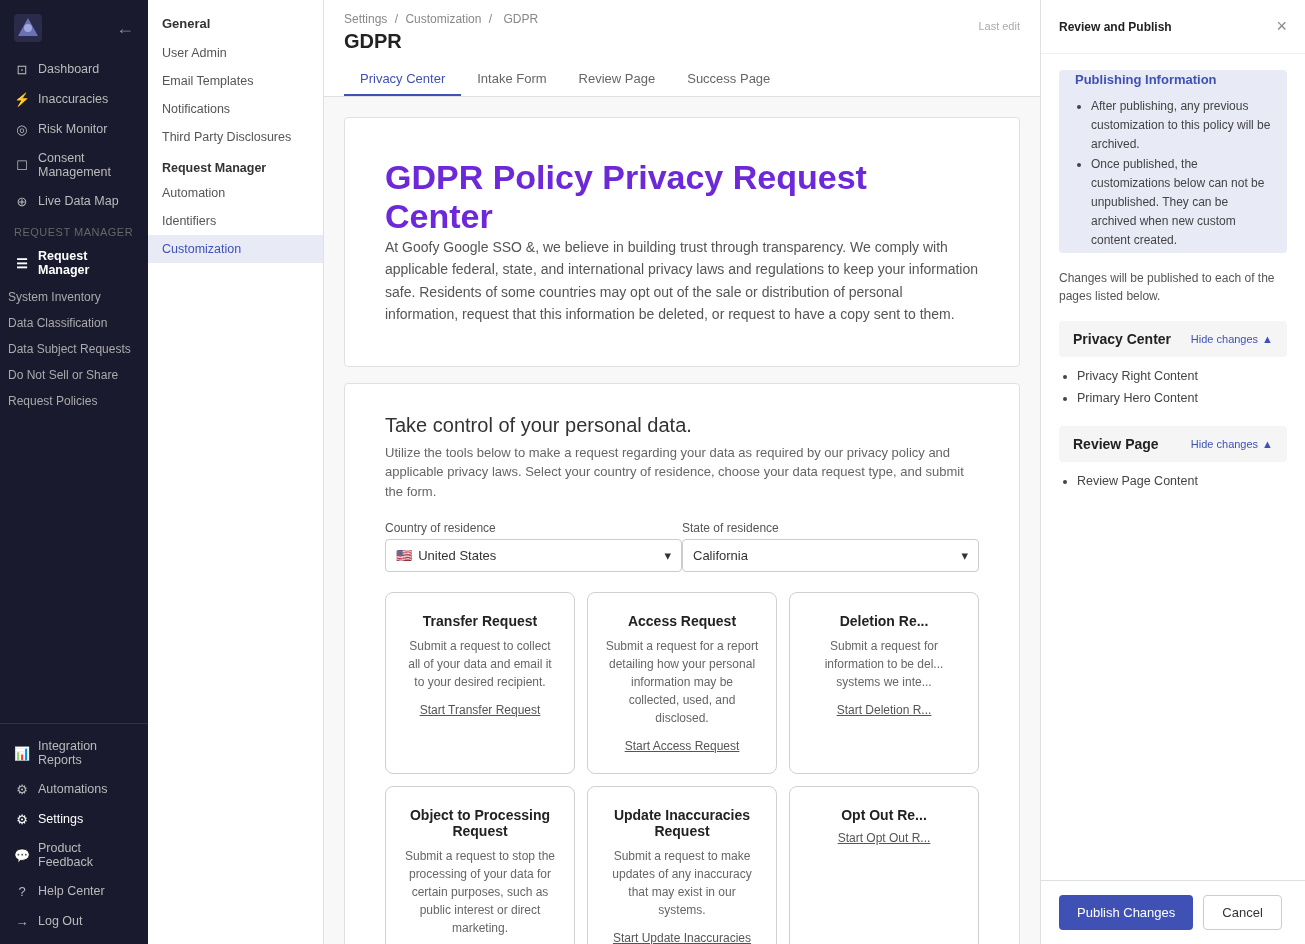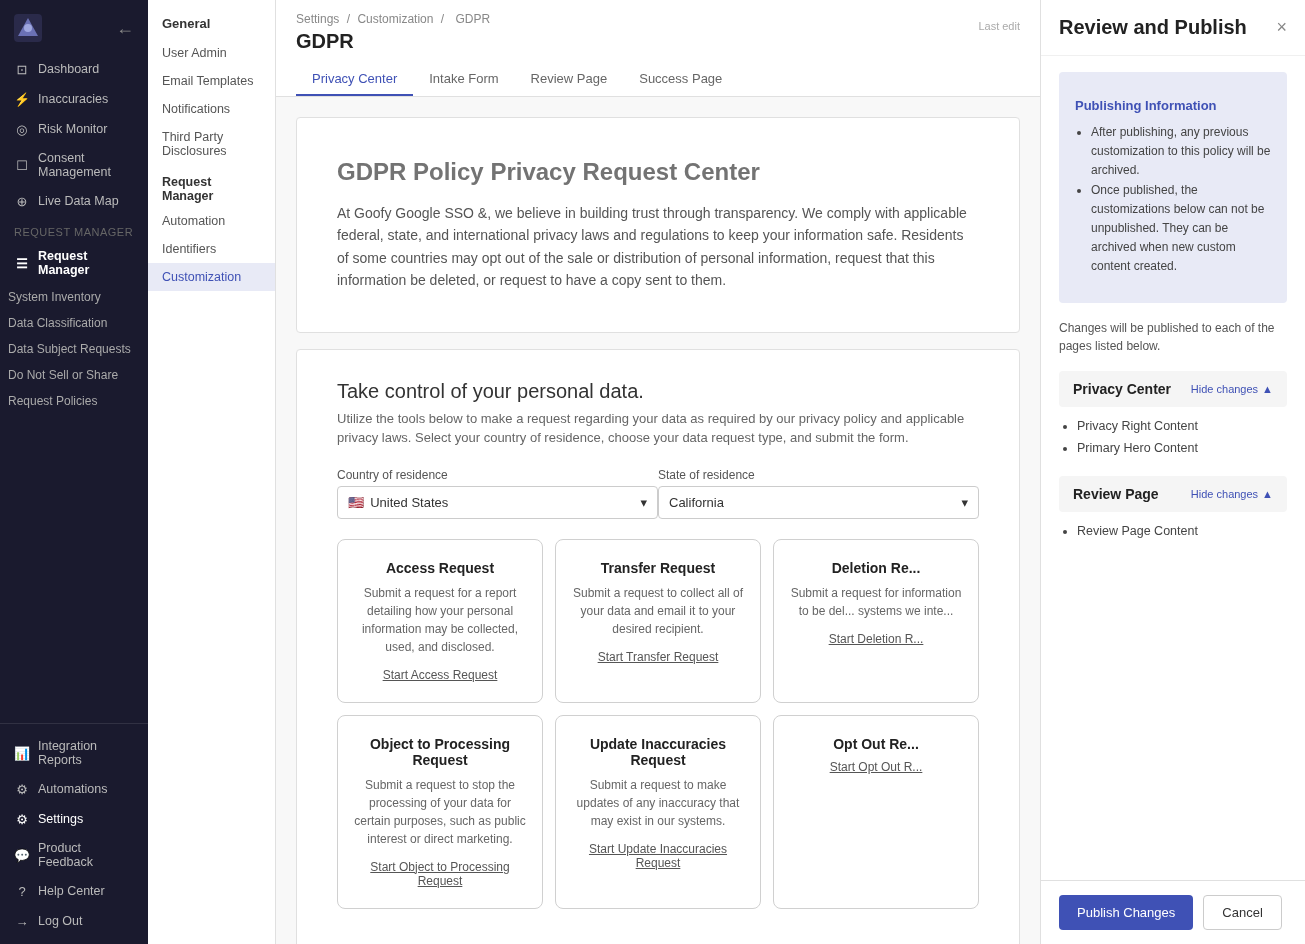--- a/index.html
+++ b/index.html
@@ -11,21 +11,21 @@
     .sidebar-back { color: #888; font-size: 18px; cursor: pointer; margin-left: auto; }
     .sidebar-nav { flex: 1; overflow-y: auto; padding: 4px 0; }
     .sidebar-item { display: flex; align-items: center; gap: 8px; padding: 7px 14px; cursor: pointer; color: #bbb; font-size: 12.5px; }
     .sidebar-item.active { color: #fff; }
     .sidebar-item .icon { width: 16px; height: 16px; display: flex; align-items: center; justify-content: center; flex-shrink: 0; font-size: 13px; }
     .sidebar-section-label { padding: 10px 14px 4px; font-size: 11px; color: #666; text-transform: uppercase; letter-spacing: 0.5px; }
     .sidebar-sub-item { padding: 6px 14px 6px 8px; color: #aaa; font-size: 12px; cursor: pointer; }
     .sidebar-bottom { padding: 8px 0; border-top: 1px solid rgba(255,255,255,0.1); }
 
     
-    .settings-panel { width: 128px; background: #fff; border-right: 1px solid #e0e0e0; display: flex; flex-direction: column; overflow-y: auto; flex-shrink: 0; }
+    .settings-panel { width: 176px; background: #fff; border-right: 1px solid #e0e0e0; display: flex; flex-direction: column; overflow-y: auto; flex-shrink: 0; }
     .settings-section-header { padding: 16px 14px 8px; font-weight: 600; font-size: 13px; color: #333; }
     .settings-item { padding: 7px 14px; font-size: 12.5px; color: #555; cursor: pointer; }
     .settings-item.active { background: #e8eaf6; color: #3f51b5; font-weight: 500; }
     .settings-sub-section { padding: 10px 14px 4px; font-weight: 600; font-size: 12.5px; color: #333; }
 
     .page-content { flex: 1; display: flex; flex-direction: column; overflow: hidden; background: #f8f8f8; }
 
     
     .page-header { background: #fff; padding: 12px 20px 0; border-bottom: 1px solid #e0e0e0; flex-shrink: 0; }
     .breadcrumb { font-size: 12px; color: #888; margin-bottom: 4px; }
@@ -33,46 +33,46 @@
     .breadcrumb span { margin: 0 4px; }
     .page-title { font-size: 20px; font-weight: 600; color: #222; margin-bottom: 10px; }
     .tabs { display: flex; gap: 0; }
     .tab { padding: 8px 16px; font-size: 13px; cursor: pointer; color: #666; border-bottom: 2px solid transparent; }
     .tab.active { color: #3f51b5; border-bottom-color: #3f51b5; font-weight: 500; }
     .last-edit { font-size: 11px; color: #aaa; }
 
     
     .preview-area { flex: 1; overflow-y: auto; padding: 20px; }
     .preview-card { background: #fff; border: 1px solid #e0e0e0; border-radius: 4px; padding: 40px; margin-bottom: 16px; }
-    .preview-hero-title { font-size: 24px; font-weight: 700; color: #737373; margin-bottom: 16px; }
+    .preview-hero-title { font-size: 34px; font-weight: 700; color: #6d28d9; }
     .preview-hero-text { font-size: 14px; color: #555; line-height: 1.6; }
 
     .preview-card2 { background: #fff; border: 1px solid #e0e0e0; border-radius: 4px; padding: 30px 40px; }
     .take-control-title { font-size: 20px; font-weight: 400; color: #333; margin-bottom: 6px; }
     .take-control-subtitle { font-size: 13px; color: #666; line-height: 1.5; margin-bottom: 20px; }
 
     .form-row { display: flex; margin-bottom: 20px; }
     .form-group { flex: 1; }
     .form-label { font-size: 12px; color: #555; margin-bottom: 4px; display: block; }
     .form-select { width: 100%; padding: 8px 10px; border: 1px solid #ccc; border-radius: 4px; font-size: 13px; display: flex; align-items: center; gap: 6px; background: #fff; }
 
     .request-grid { display: grid; grid-template-columns: repeat(3, 1fr); gap: 12px; margin-bottom: 12px; }
     .request-card { border: 1px solid #d0d0d0; border-radius: 8px; padding: 20px 16px; text-align: center; }
     .request-card-title { font-size: 14px; font-weight: 700; color: #222; margin-bottom: 8px; }
     .request-card-text { font-size: 12px; color: #666; line-height: 1.5; margin-bottom: 12px; }
     .request-card-link { font-size: 12px; color: #555; text-decoration: underline; cursor: pointer; }
 
     
     .review-panel { width: 265px; background: #fff; border-left: 1px solid #e0e0e0; display: flex; flex-direction: column; flex-shrink: 0; overflow-y: auto; }
     .review-panel-header { padding: 16px 18px; display: flex; align-items: center; justify-content: space-between; border-bottom: 1px solid #f0f0f0; }
-    .review-panel-title { font-size: 20px; font-weight: 600; color: #222; }
+    .review-panel-title { font-size: 12px; font-weight: 600; color: #222; }
     .review-panel-close { cursor: pointer; color: #888; font-size: 18px; }
     .review-panel-body { flex: 1; overflow-y: auto; padding: 16px 18px; }
 
-    .publishing-info-box { background: #e8eaf6; border-radius: 4px; padding: 26px 16px; margin-bottom: 16px; }
+    .publishing-info-box { background: #e8eaf6; border-radius: 4px; padding: 2px 16px; margin-bottom: 16px; }
     .publishing-info-title { font-size: 13px; font-weight: 600; color: #3f51b5; margin-bottom: 10px; }
     .publishing-info-list { list-style: disc; padding-left: 16px; font-size: 12px; color: #444; line-height: 1.6; }
 
     .changes-text { font-size: 12px; color: #555; line-height: 1.5; margin-bottom: 16px; }
 
     .review-section { margin-bottom: 16px; }
     .review-section-header { display: flex; align-items: center; justify-content: space-between; padding: 10px 14px; background: #f5f5f5; border-radius: 4px; margin-bottom: 8px; cursor: pointer; }
     .review-section-title { font-size: 14px; font-weight: 600; color: #222; }
     .review-section-toggle { font-size: 11px; color: #3f51b5; display: flex; align-items: center; gap: 4px; }
     .review-section-list { list-style: disc; padding-left: 18px; font-size: 12.5px; color: #444; line-height: 1.8; }
@@ -222,28 +222,28 @@
           <label class="form-label">State of residence</label>
           <div class="form-select">
             <span>California</span>
             <span style="margin-left:auto;">▾</span>
           </div>
         </div>
       </div>
 
       <div class="request-grid">
         <div class="request-card">
+          <div class="request-card-title">Transfer Request</div>
+          <div class="request-card-text">Submit a request to collect all of your data and email it to your desired recipient.</div>
+          <div class="request-card-link">Start Transfer Request</div>
+        </div>
+        <div class="request-card">
           <div class="request-card-title">Access Request</div>
           <div class="request-card-text">Submit a request for a report detailing how your personal information may be collected, used, and disclosed.</div>
           <div class="request-card-link">Start Access Request</div>
-        </div>
-        <div class="request-card">
-          <div class="request-card-title">Transfer Request</div>
-          <div class="request-card-text">Submit a request to collect all of your data and email it to your desired recipient.</div>
-          <div class="request-card-link">Start Transfer Request</div>
         </div>
         <div class="request-card">
           <div class="request-card-title">Deletion Re...</div>
           <div class="request-card-text">Submit a request for information to be del... systems we inte...</div>
           <div class="request-card-link">Start Deletion R...</div>
         </div>
       </div>
 
       <div class="request-grid">
         <div class="request-card">

